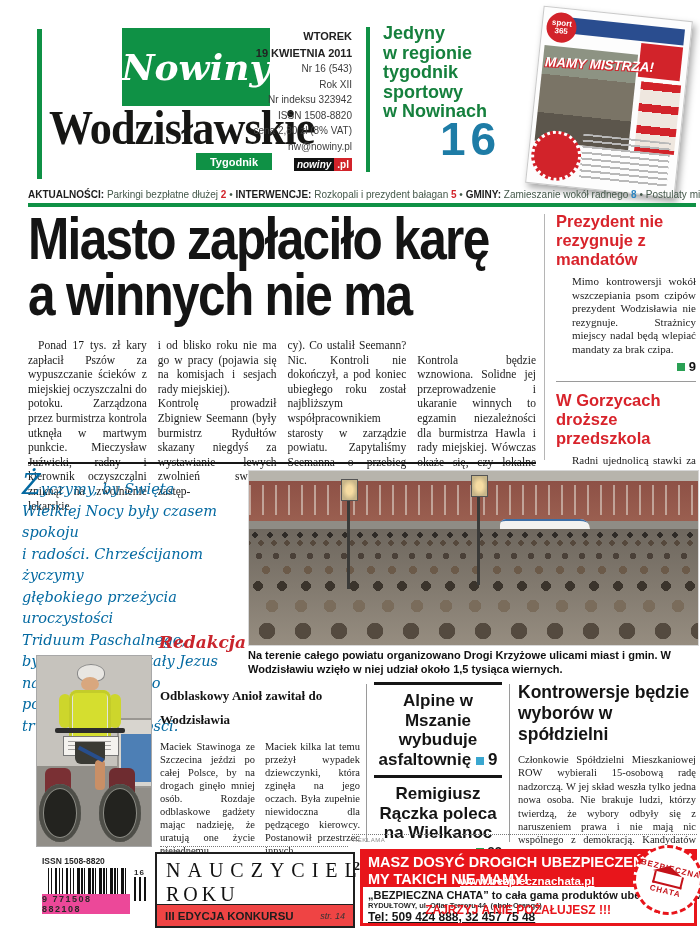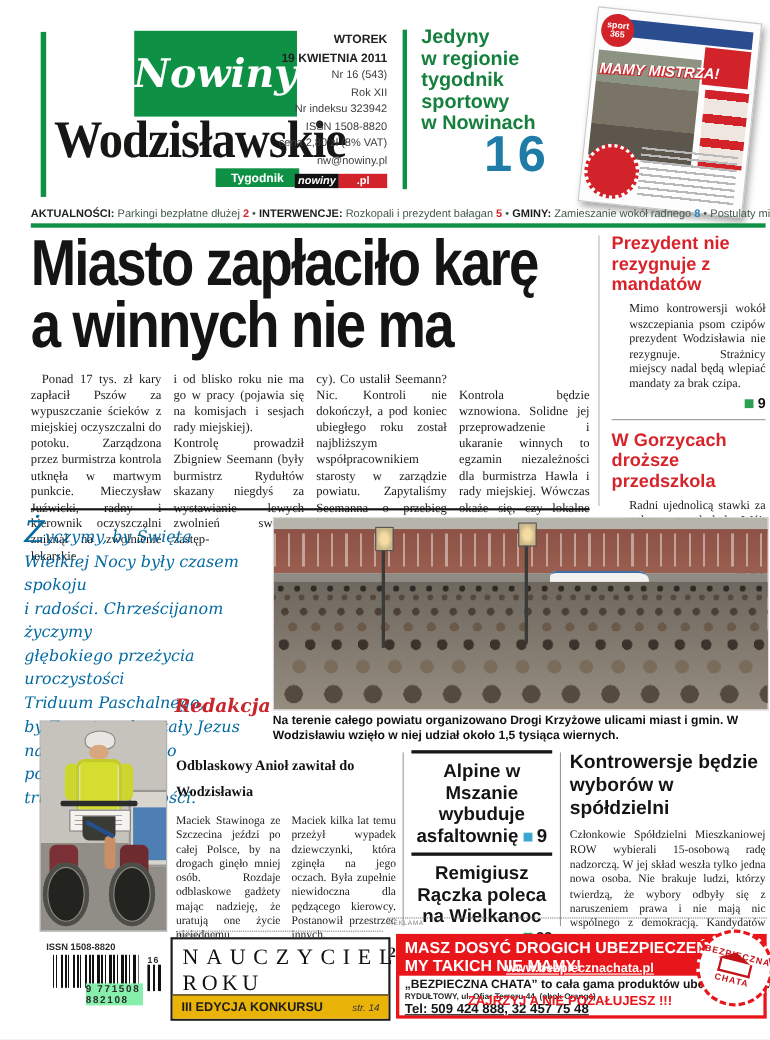--- a/index.html
+++ b/index.html
@@ -14,21 +14,21 @@
   .nowiny-script{font-family:"DejaVu Serif",serif;font-style:italic;font-weight:700;font-size:36px;color:#fff;}
   .wodz{left:49px;top:100px;font-family:"Liberation Serif",serif;font-weight:700;font-size:48px;
         letter-spacing:-1px;color:#161614;transform:scaleX(.92);transform-origin:0 0;white-space:nowrap;}
   .tygodnik-box{left:196px;top:153px;width:76px;height:17px;display:flex;align-items:center;justify-content:center;
         color:#fff;font-size:11px;font-weight:600;}
   .issue{left:178px;top:30px;width:174px;display:flex;flex-direction:column;align-items:flex-end;gap:4.5px;
         font-size:10px;color:#3d3d3d;text-align:right;}
   .issue .b{font-weight:700;font-size:11px;color:#222;}
   .logo-np{display:inline-flex;font-size:10px;font-weight:700;font-style:italic;margin-top:2px;}
   .logo-np .blk{background:#111;color:#fff;padding:1px 3px;}
-  .logo-np .red{background:#d2232a;color:#fff;padding:1px 16px;font-style:normal;}
+  .logo-np .red{background:#d2232a;color:#fff;padding:1px 3px;font-style:normal;}
   .mast-div{left:366px;top:27px;width:4px;height:145px;}
   .promo{left:383px;top:24px;width:150px;font-weight:700;font-size:18px;line-height:19.5px;color:#15803d;white-space:pre-line;}
   .promo-16{left:440px;top:112px;font-weight:700;font-size:46px;letter-spacing:5px;color:#1e7ca6;}
   .promo-stron{left:404px;top:158px;font-weight:700;font-size:27px;letter-spacing:3px;color:#1e7ca6;}
 
   
   .cover{left:534px;top:13px;width:148px;height:176px;transform:rotate(6deg);background:#fdfdfd;
          border:1px solid #c9c9c9;box-shadow:3px 4px 7px rgba(0,0,0,.35);}
   .cover .topbar{position:absolute;left:22px;top:8px;right:6px;height:16px;background:#2a4d8f;}
   .cover .topbar2{position:absolute;left:100px;top:26px;right:6px;height:34px;background:#d2232a;}
@@ -145,30 +145,30 @@
   .dot-l{left:160px;top:846px;width:188px;}
   .dot-r{left:352px;top:834px;width:345px;}
   .microlabel{font-size:6px;color:#8a8a8a;letter-spacing:.5px;}
   .ml-l{left:160px;top:849px;} .ml-r{left:353px;top:837px;}
 
   
   .issn{left:42px;top:856px;width:110px;font-size:8.5px;font-weight:600;color:#2a2a2a;}
   .barcode{position:relative;margin-top:2px;width:88px;height:38px;}
   .bars{position:absolute;left:6px;top:0;width:78px;height:30px;
       background:repeating-linear-gradient(90deg,#111 0 1.5px,#fff 1.5px 3px,#111 3px 4px,#fff 4px 7px,#111 7px 9.5px,#fff 9.5px 11px);}
-  .bc-digits{position:absolute;left:0;top:26px;background:#86efac;font-size:9px;letter-spacing:1.5px;padding-right:2px;margin-left:36px;}
+  .bc-digits{position:absolute;left:0;top:26px;background:#ec4899;font-size:9px;letter-spacing:1.5px;padding-right:2px;}
   .bc-addon{position:absolute;left:92px;top:0;width:16px;height:34px;}
   .bc-addon .num{font-size:8px;letter-spacing:1px;}
   .bc-addon .abars{width:14px;height:24px;
       background:repeating-linear-gradient(90deg,#111 0 2px,#fff 2px 5px);}
 
   .nbox{left:155px;top:852px;width:200px;height:76px;border:2px solid #1f1f1f;background:#fff;box-sizing:border-box;}
   .nbox .t1{font-family:"Liberation Serif",serif;font-size:20px;letter-spacing:7px;color:#111;padding:5px 0 0 9px;}
   .nbox .t2{font-family:"Liberation Serif",serif;font-size:20px;letter-spacing:4px;color:#111;padding:1px 0 0 9px;}
-  .nbox .bar{position:absolute;left:0;right:0;bottom:0;height:21px;background:#eab308;border-top:1px solid #1f1f1f;
+  .nbox .bar{position:absolute;left:0;right:0;bottom:0;height:21px;background:#ef4444;border-top:1px solid #1f1f1f;
       display:flex;align-items:center;justify-content:space-between;padding:0 8px;}
   .nbox .bar .e{font-weight:700;font-size:11.5px;color:#1d1d1d;}
   .nbox .bar .p{font-style:italic;font-size:9px;color:#333;}
 
   .ad{left:360px;top:849px;width:337px;height:77px;background:#e8151b;box-sizing:border-box;}
   .ad .l1{position:absolute;left:8px;top:5px;color:#fff;font-weight:700;font-size:14.5px;white-space:nowrap;}
   .ad .l2{position:absolute;left:8px;top:22px;color:#fff;font-weight:700;font-size:14.5px;}
   .ad .url{position:absolute;left:100px;top:26px;color:#fff;font-weight:700;font-size:11.5px;text-decoration:underline;}
   .ad .strip{position:absolute;left:3px;right:3px;bottom:3px;height:36px;background:#fff;padding:2px 5px;box-sizing:border-box;}
   .ad .s1{font-weight:700;font-size:11px;color:#161616;white-space:nowrap;}

